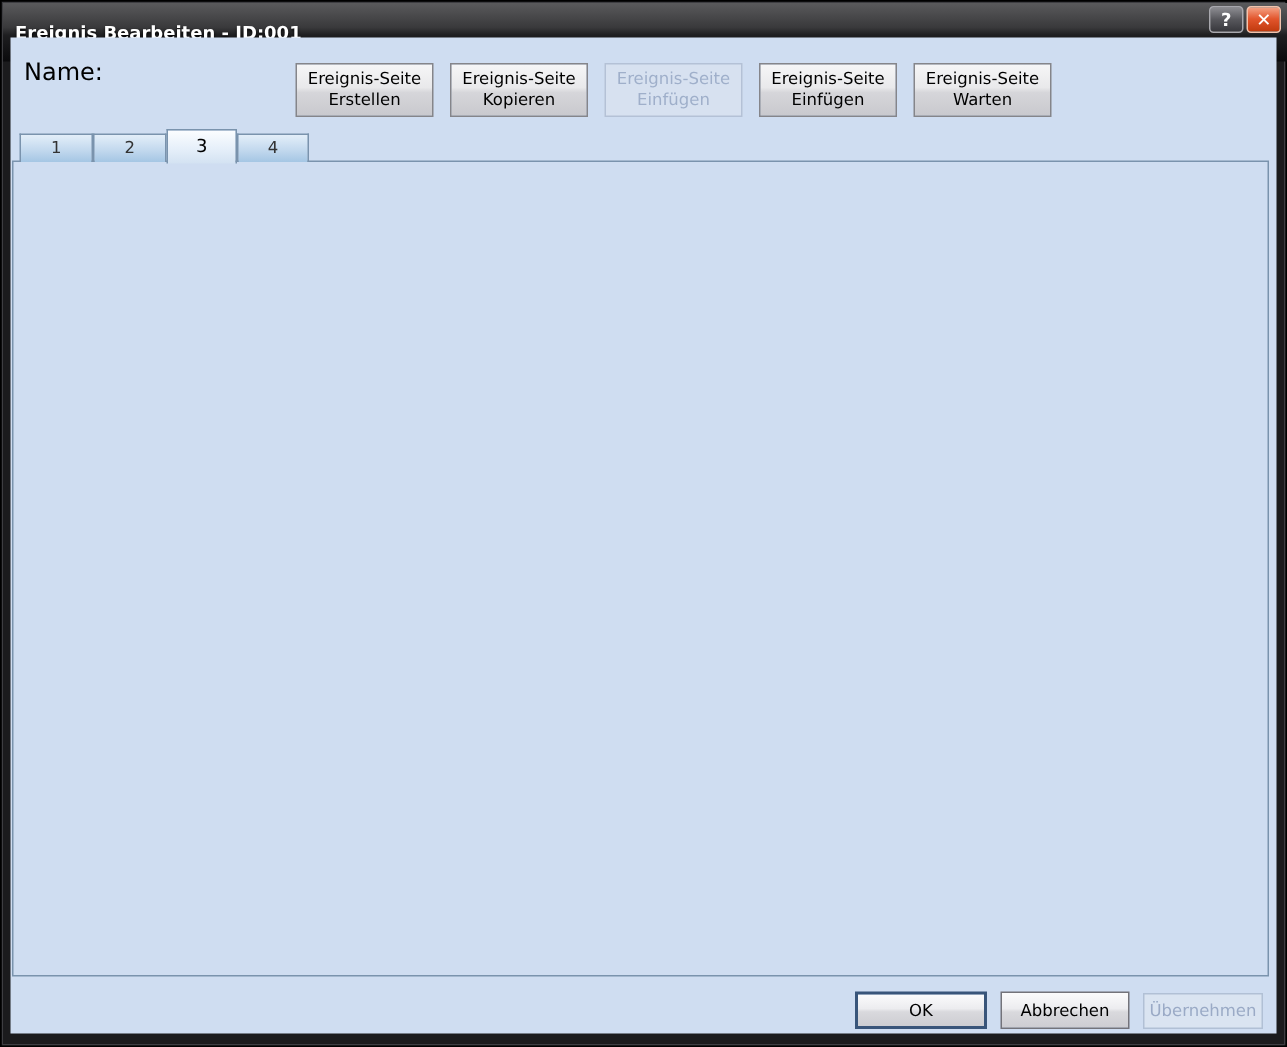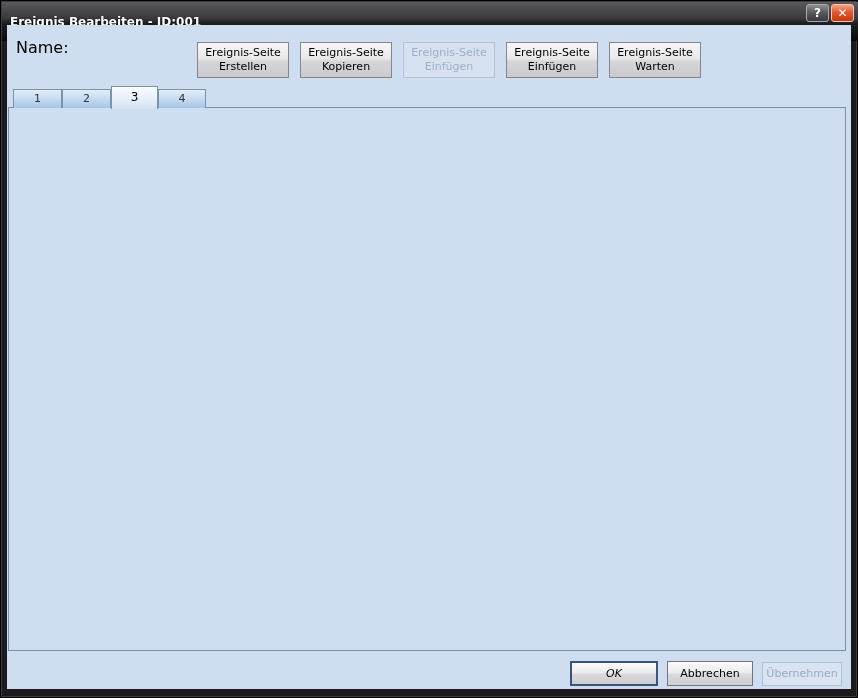--- a/index.html
+++ b/index.html
@@ -265,17 +265,17 @@
         <div class="cmd-row alt"></div>
         <div class="cmd-row"></div>
         <div class="cmd-row alt"></div>
         <div class="cmd-row"></div>
         <div class="cmd-row alt"></div>
         <div class="cmd-row"></div>
         <div class="cmd-row alt"></div>
         <div class="cmd-row"></div>
       </div>
 
-    <div class="btn btn-ok" style="line-height:21px;font-style:italic;">OK</div>
+    <div class="btn btn-ok" style="line-height:21px;">OK</div>
     <div class="btn btn-cancel" style="line-height:23px;">Abbrechen</div>
     <div class="btn btn-apply" style="line-height:22px;">Übernehmen</div>
   </div>
 </div>
 
 </body></html>

